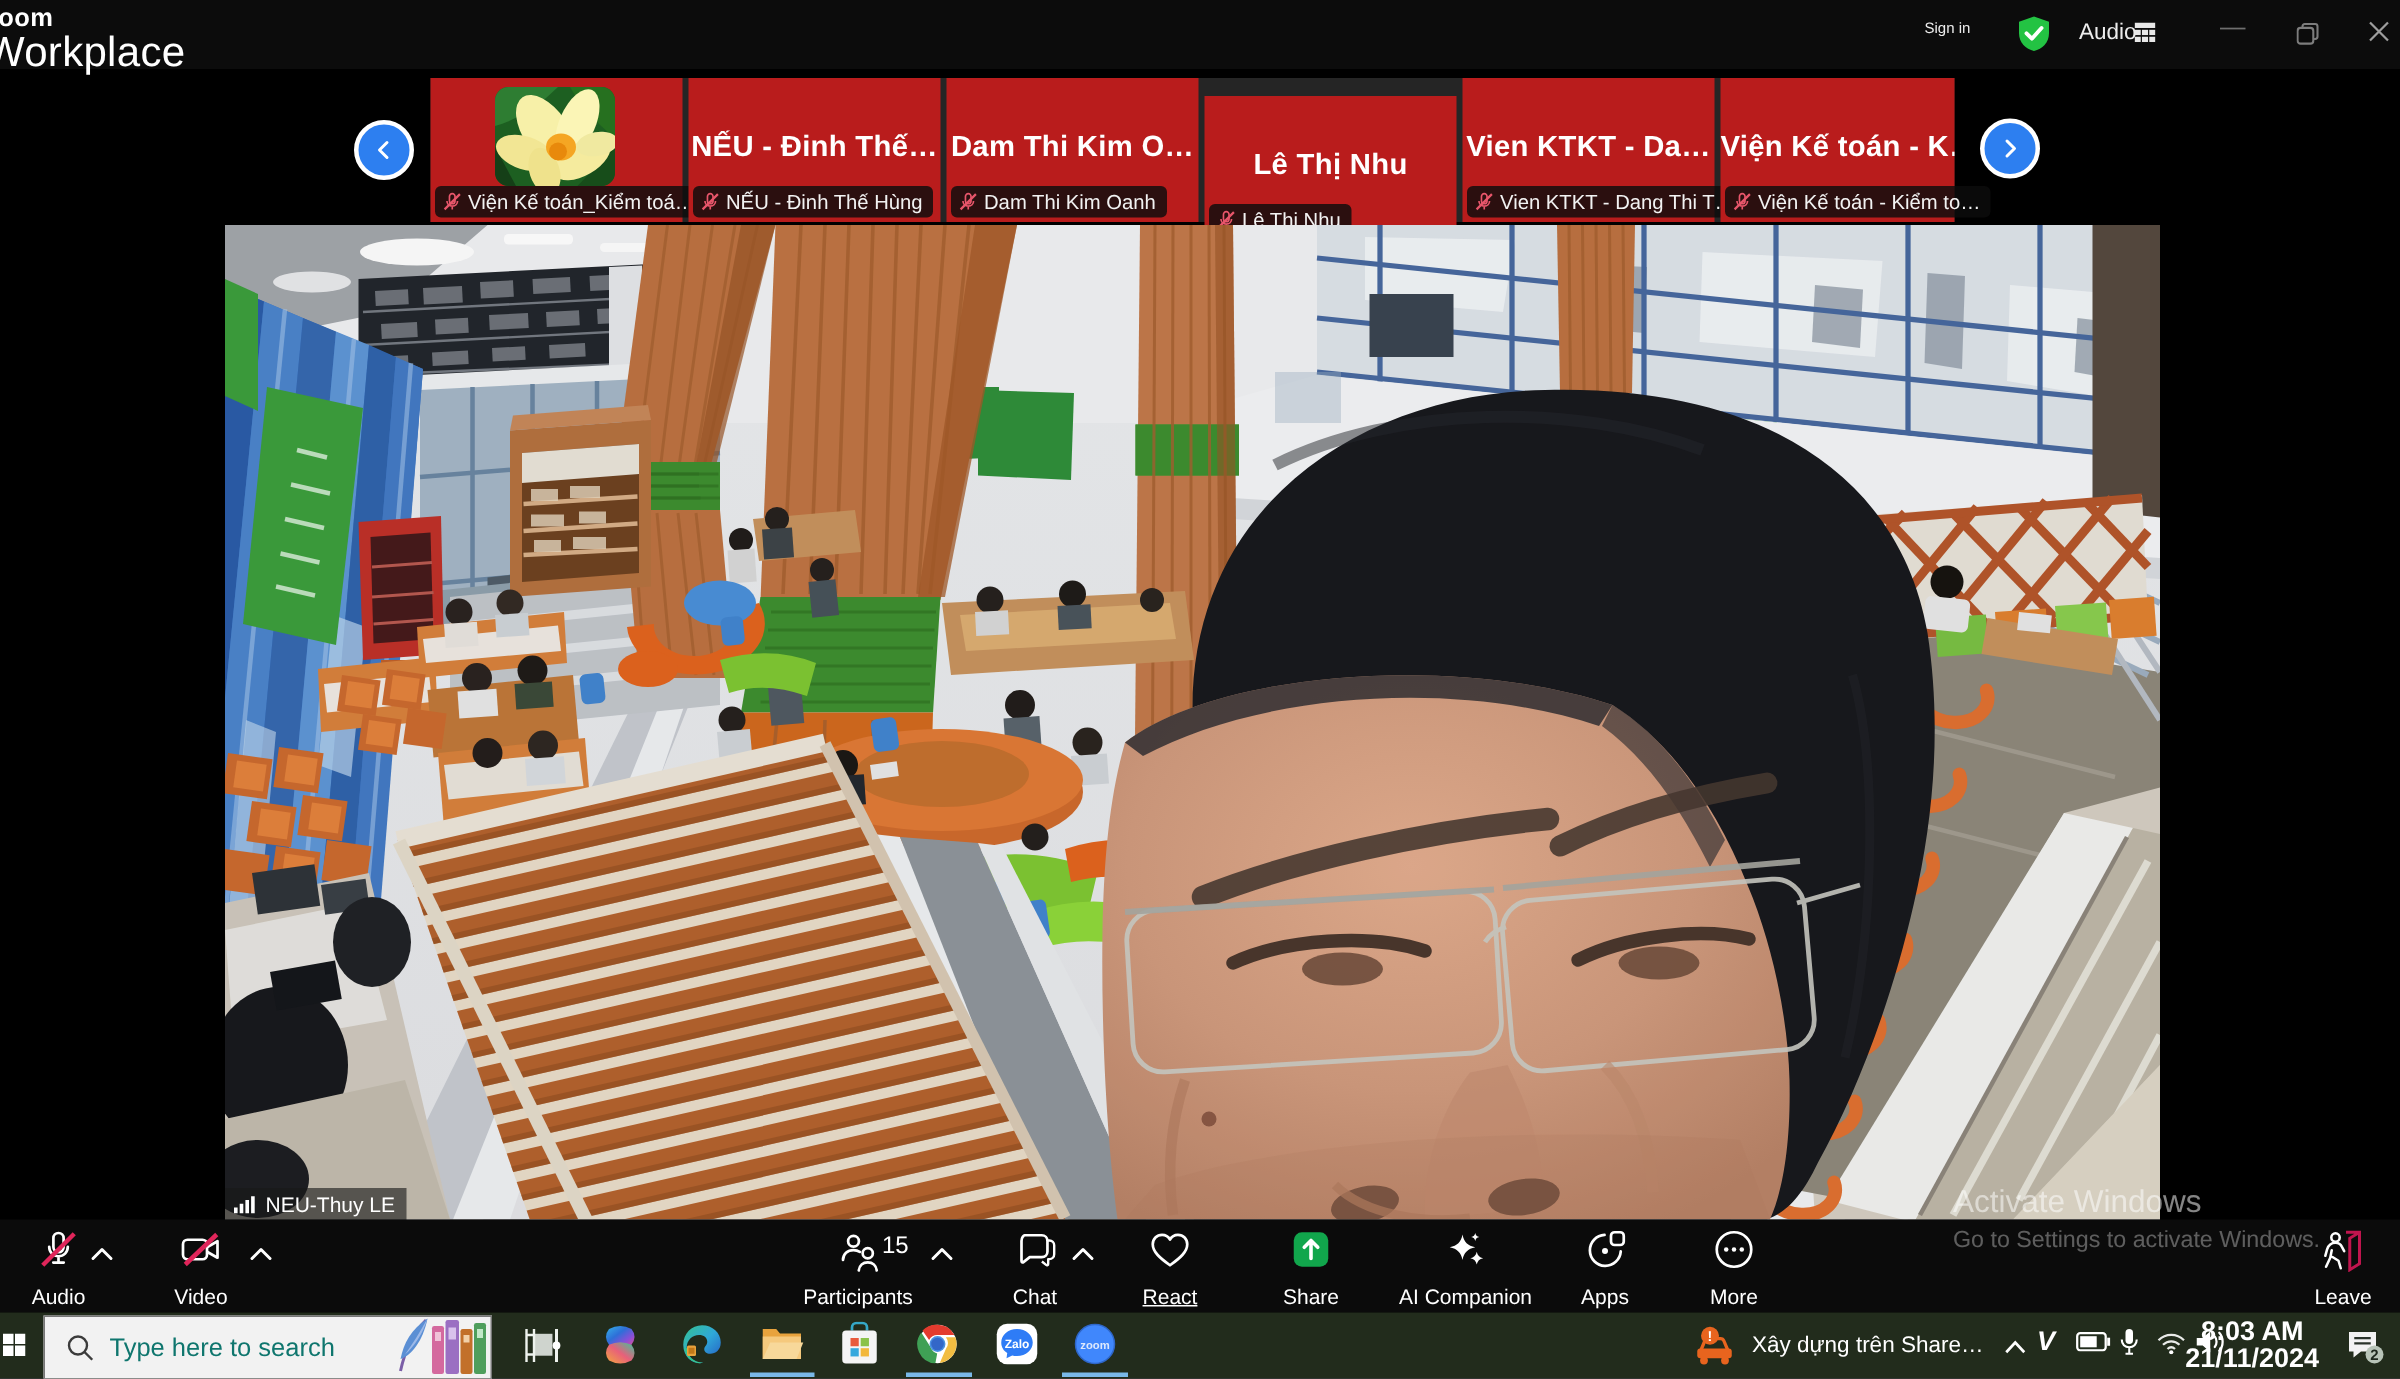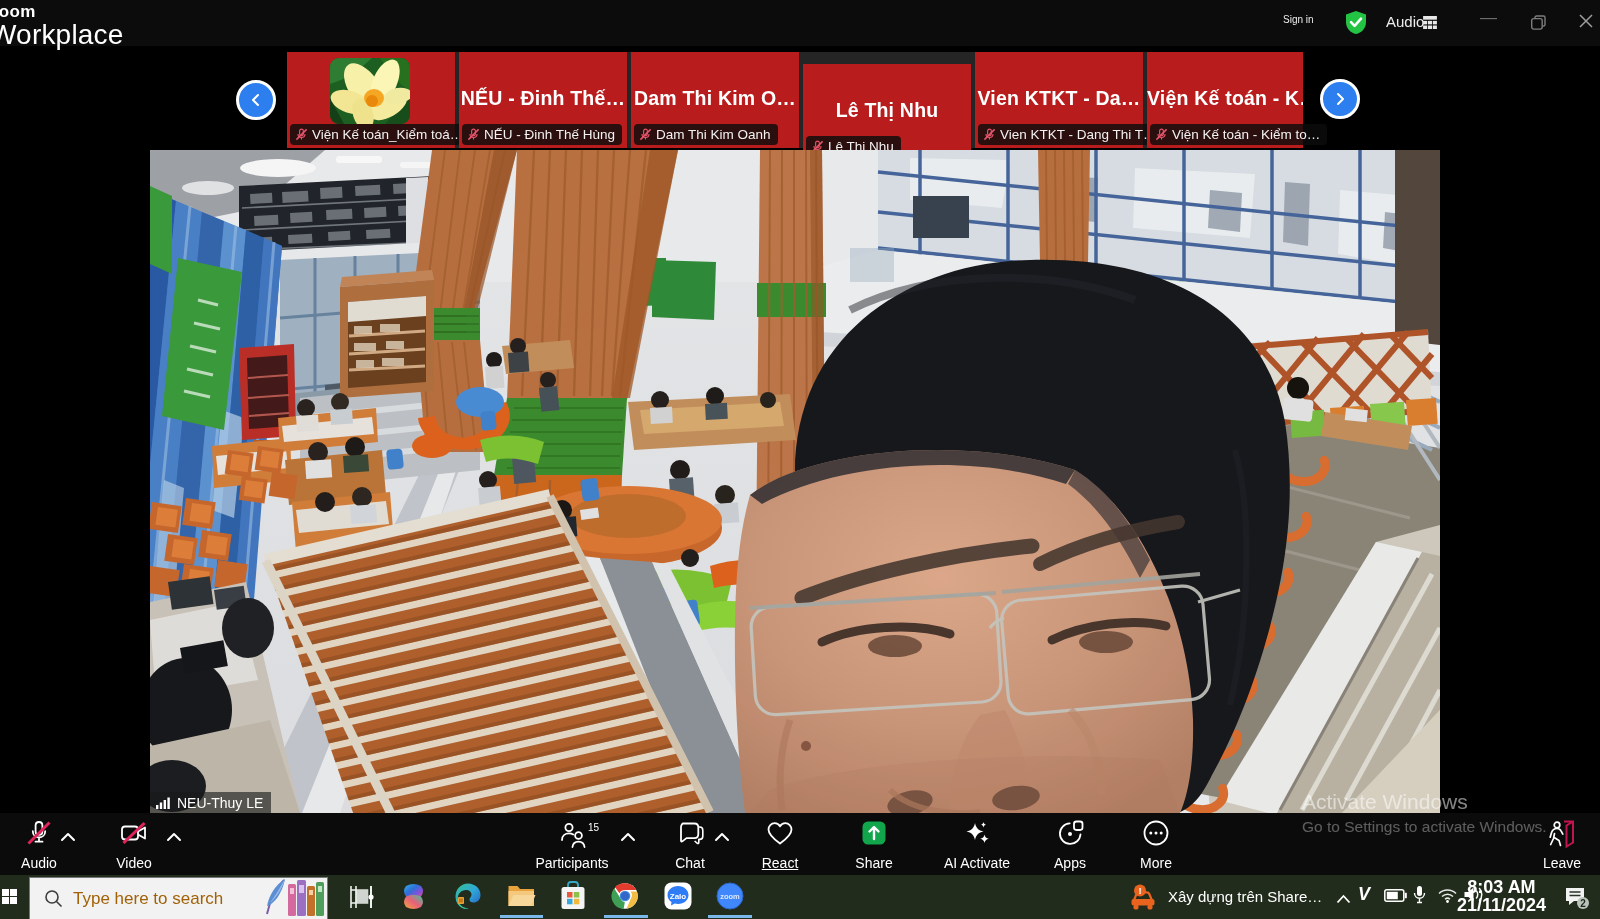--- a/index.html
+++ b/index.html
@@ -25,21 +25,21 @@
 #namelabel{left:150px;top:792px;height:21px;background:rgba(24,24,24,.62);color:#fff;font-size:14px;display:flex;align-items:center;padding:0 8px 16px 6px;}
 #aw1{left:1302px;top:790px;color:rgba(255,255,255,.52);font-size:21px;z-index:6;}
 #aw2{left:1302px;top:818px;color:rgba(255,255,255,.34);font-size:15.5px;z-index:6;}
 
 #toolbar{left:0;top:813px;width:1600px;height:62px;background:#0b0b0b;}
 .tbtn{position:absolute;top:0;color:#fff;text-align:center;}
 .tbtn .lbl{font-size:14px;color:#fff;margin-top:3px;}
 
 #taskbar{left:0;top:875px;width:1600px;height:44px;background:#222c1c;}
 #search{left:29px;top:877px;width:297px;height:41px;background:#f2f2f2;border:1px solid #777;display:flex;align-items:center;}
-#search .stxt{color:#a16207;font-size:17px;margin-left:10px;}
+#search .stxt{color:#0f766e;font-size:17px;margin-left:10px;}
 .tray{color:#fff;}
 #clock{right:54px;top:879px;color:#fff;font-size:18px;text-align:center;line-height:17.5px;font-weight:bold;}
 </style>
 </head>
 <body>
 
 <div id="titlebar" class="abs"></div>
 <div id="zlogo" class="abs">
     <div class="z1">zoom</div>
     <div class="z2">Workplace</div>
@@ -753,21 +753,21 @@
 
 <div class="tbtn abs" style="left:522px;top:818px;width:100px;">
 <svg width="32" height="30" viewBox="0 0 32 30">
       <circle cx="13" cy="9.5" r="3.6" fill="none" stroke="#fff" stroke-width="1.8"></circle>
       <path d="M6 22c0-4 3-6.6 7-6.6 1.6 0 3 .4 4.2 1.2" fill="none" stroke="#fff" stroke-width="1.8" stroke-linecap="round"></path>
       <circle cx="22.5" cy="17.5" r="3.4" fill="none" stroke="#fff" stroke-width="1.8"></circle>
       <path d="M16.5 29c.4-3.4 2.8-5.4 6-5.4s5.6 2 6 5.4" fill="none" stroke="#fff" stroke-width="1.8" stroke-linecap="round"></path>
     </svg>
 <div class="lbl">Participants</div>
 </div>
-<div class="abs" style="left:588px;top:822px;color:#fff;font-size:10px;">15</div>
+<div class="abs" style="left:588px;top:822px;color:#fff;font-size:16px;">15</div>
 <div class="abs" style="left:620px;top:828px;"><svg width="16" height="10" viewBox="0 0 16 10" fill="none" stroke="#fff" stroke-width="2" stroke-linecap="round" stroke-linejoin="round">
       <path d="M2 8 L8 2 L14 8"></path>
     </svg></div>
 
 <div class="tbtn abs" style="left:662px;top:818px;width:56px;text-align:center;">
 <svg width="30" height="30" viewBox="0 0 30 30">
       <path d="M8 5.5h11.5c2.2 0 3.8 1.6 3.8 3.8v7c0 2.2-1.6 3.8-3.8 3.8h-8l-4.2 3.3c-.6.5-1.3.1-1.3-.7V9.3C6 7.1 7.6 5.5 8 5.5z" fill="none" stroke="#fff" stroke-width="1.8" stroke-linejoin="round"></path>
       <path d="M23.2 9h1.4c1.8 0 3.2 1.4 3.2 3.2v6c0 1.8-1.4 3.2-3.2 3.2h-.8v3.2c0 .8-.8 1.2-1.4.7l-2.8-2.3" fill="none" stroke="#fff" stroke-width="1.6" stroke-linejoin="round"></path>
     </svg>
 <div class="lbl">Chat</div>
@@ -790,21 +790,21 @@
     </svg>
 <div class="lbl">Share</div>
 </div>
 
 <div class="tbtn abs" style="left:925px;top:818px;width:104px;">
 <svg width="34" height="30" viewBox="0 0 34 30">
       <path d="M15 5 C16 10 18.5 12.5 23.5 13.5 C18.5 14.5 16 17 15 22 C14 17 11.5 14.5 6.5 13.5 C11.5 12.5 14 10 15 5 Z" fill="#fff"></path>
       <path d="M24.5 16.5 C25 19 26.3 20.3 28.8 20.8 C26.3 21.3 25 22.6 24.5 25 C24 22.6 22.7 21.3 20.2 20.8 C22.7 20.3 24 19 24.5 16.5 Z" fill="#fff"></path>
       <path d="M23.5 4 C23.8 5.6 24.6 6.4 26.2 6.7 C24.6 7 23.8 7.8 23.5 9.4 C23.2 7.8 22.4 7 20.8 6.7 C22.4 6.4 23.2 5.6 23.5 4 Z" fill="#fff"></path>
     </svg>
-<div class="lbl">AI Activate</div>
+<div class="lbl">AI Companion</div>
 </div>
 
 <div class="tbtn abs" style="left:1042px;top:818px;width:56px;">
 <svg width="32" height="30" viewBox="0 0 32 30">
       <path d="M26.5 16.3 a10.3 10.3 0 1 1 -10.8 -11" fill="none" stroke="#fff" stroke-width="1.8" stroke-linecap="round"></path>
       <rect x="20" y="3.5" width="8.5" height="8.5" rx="2.4" fill="none" stroke="#fff" stroke-width="1.8"></rect>
       <circle cx="16" cy="16" r="2" fill="#fff"></circle>
     </svg>
 <div class="lbl">Apps</div>
 </div>

